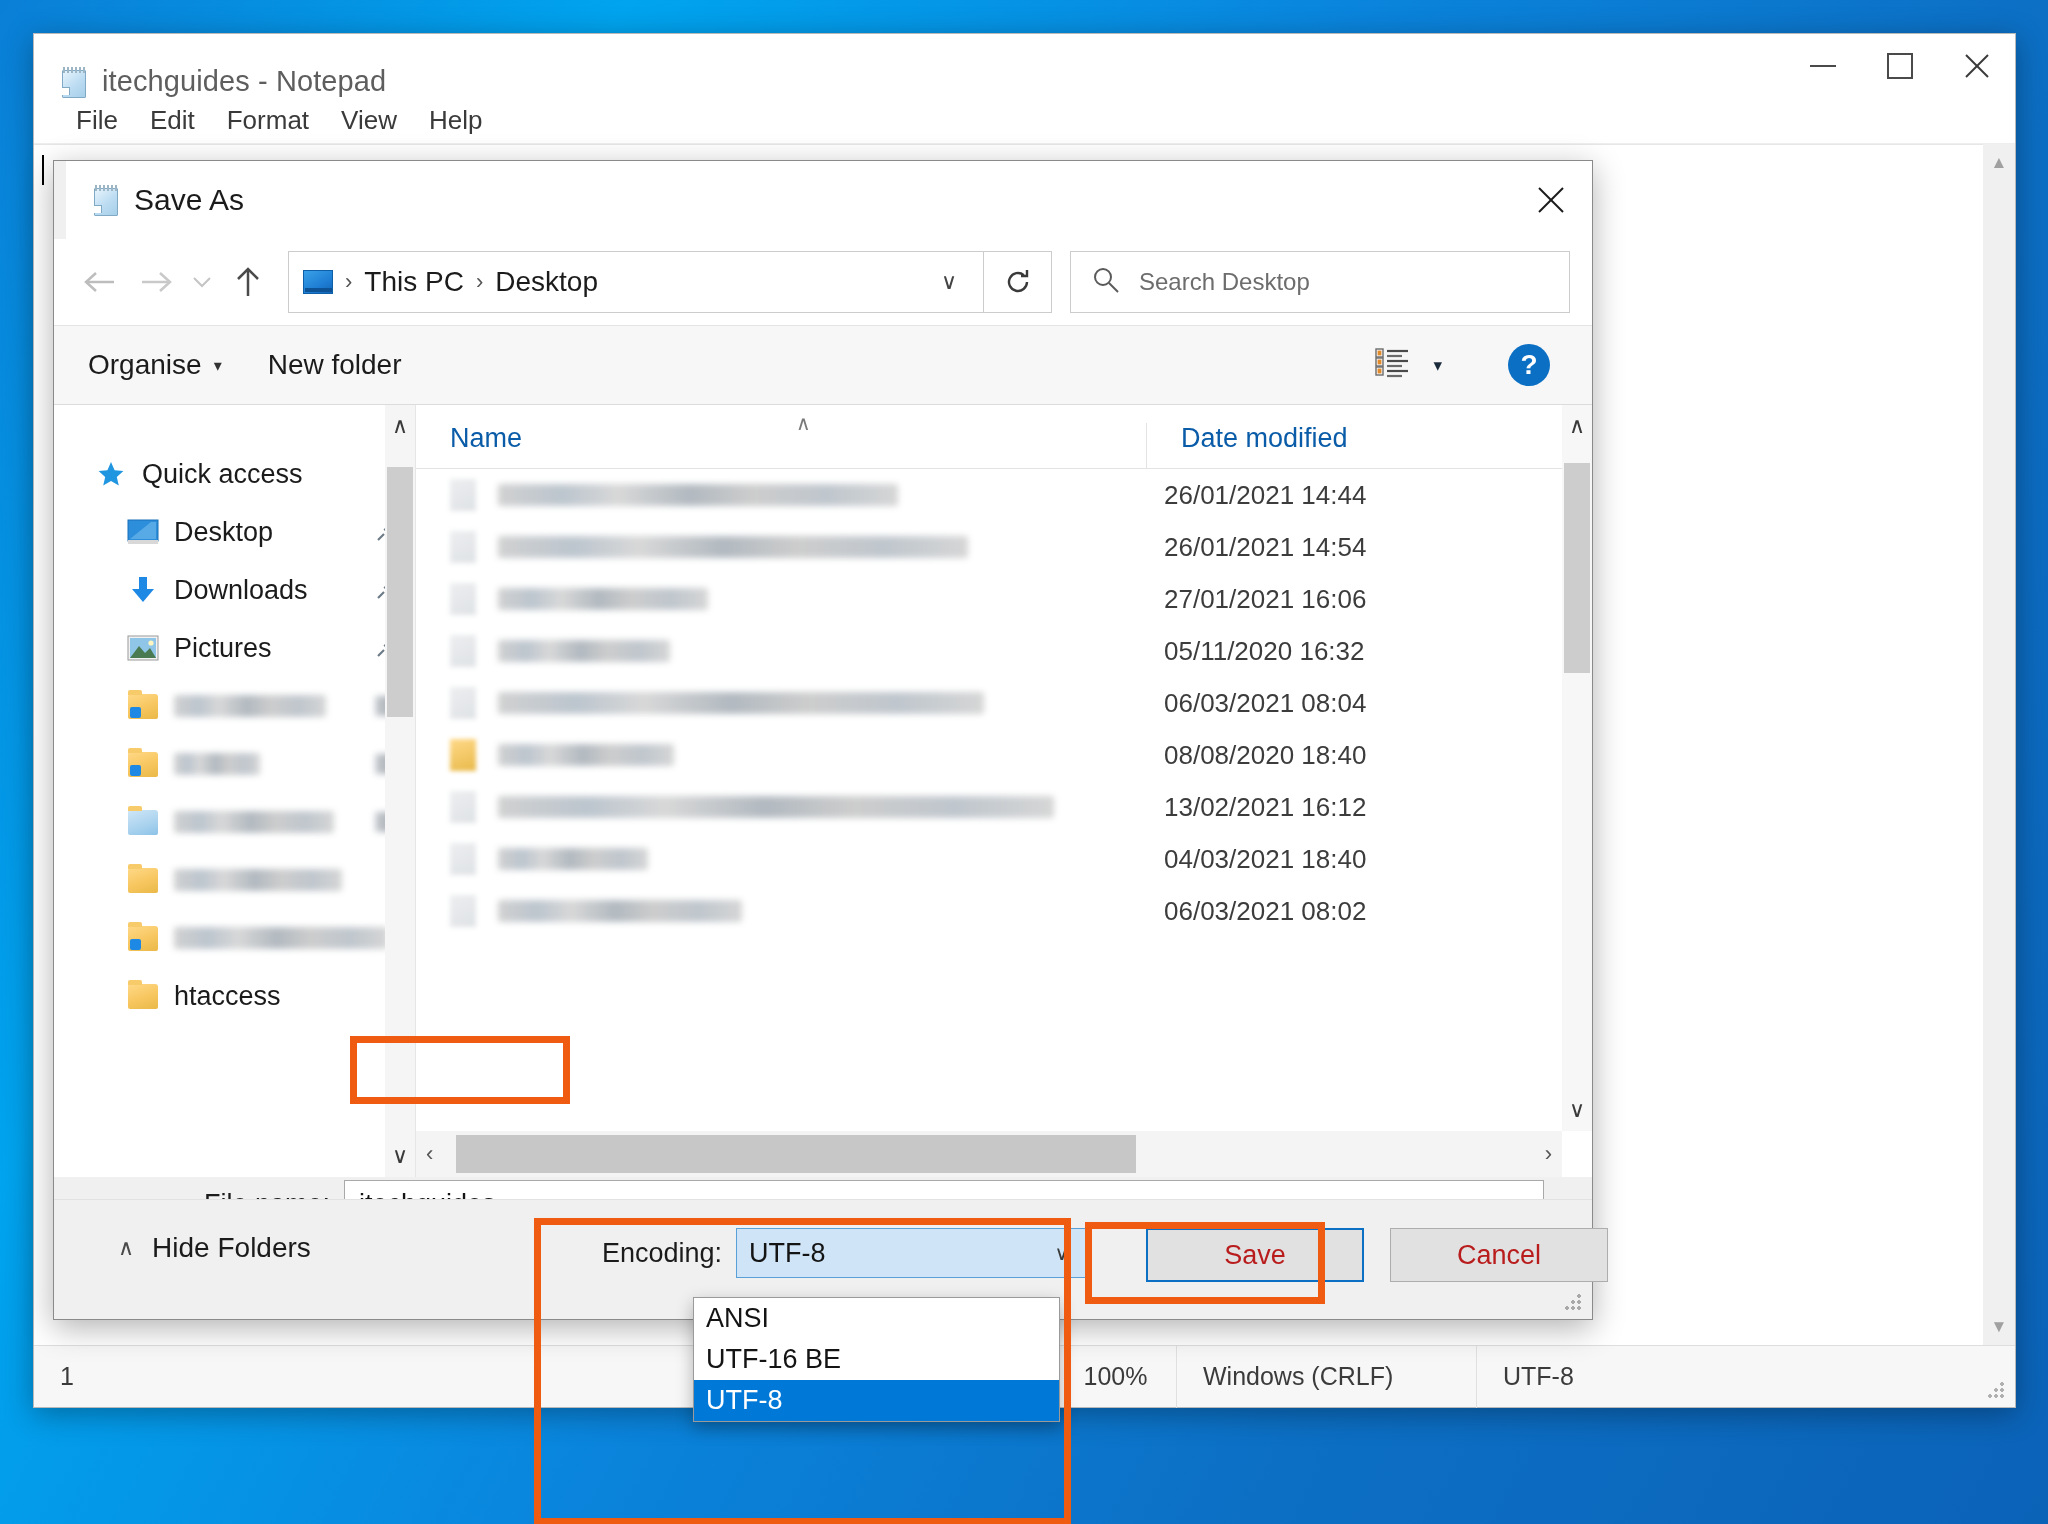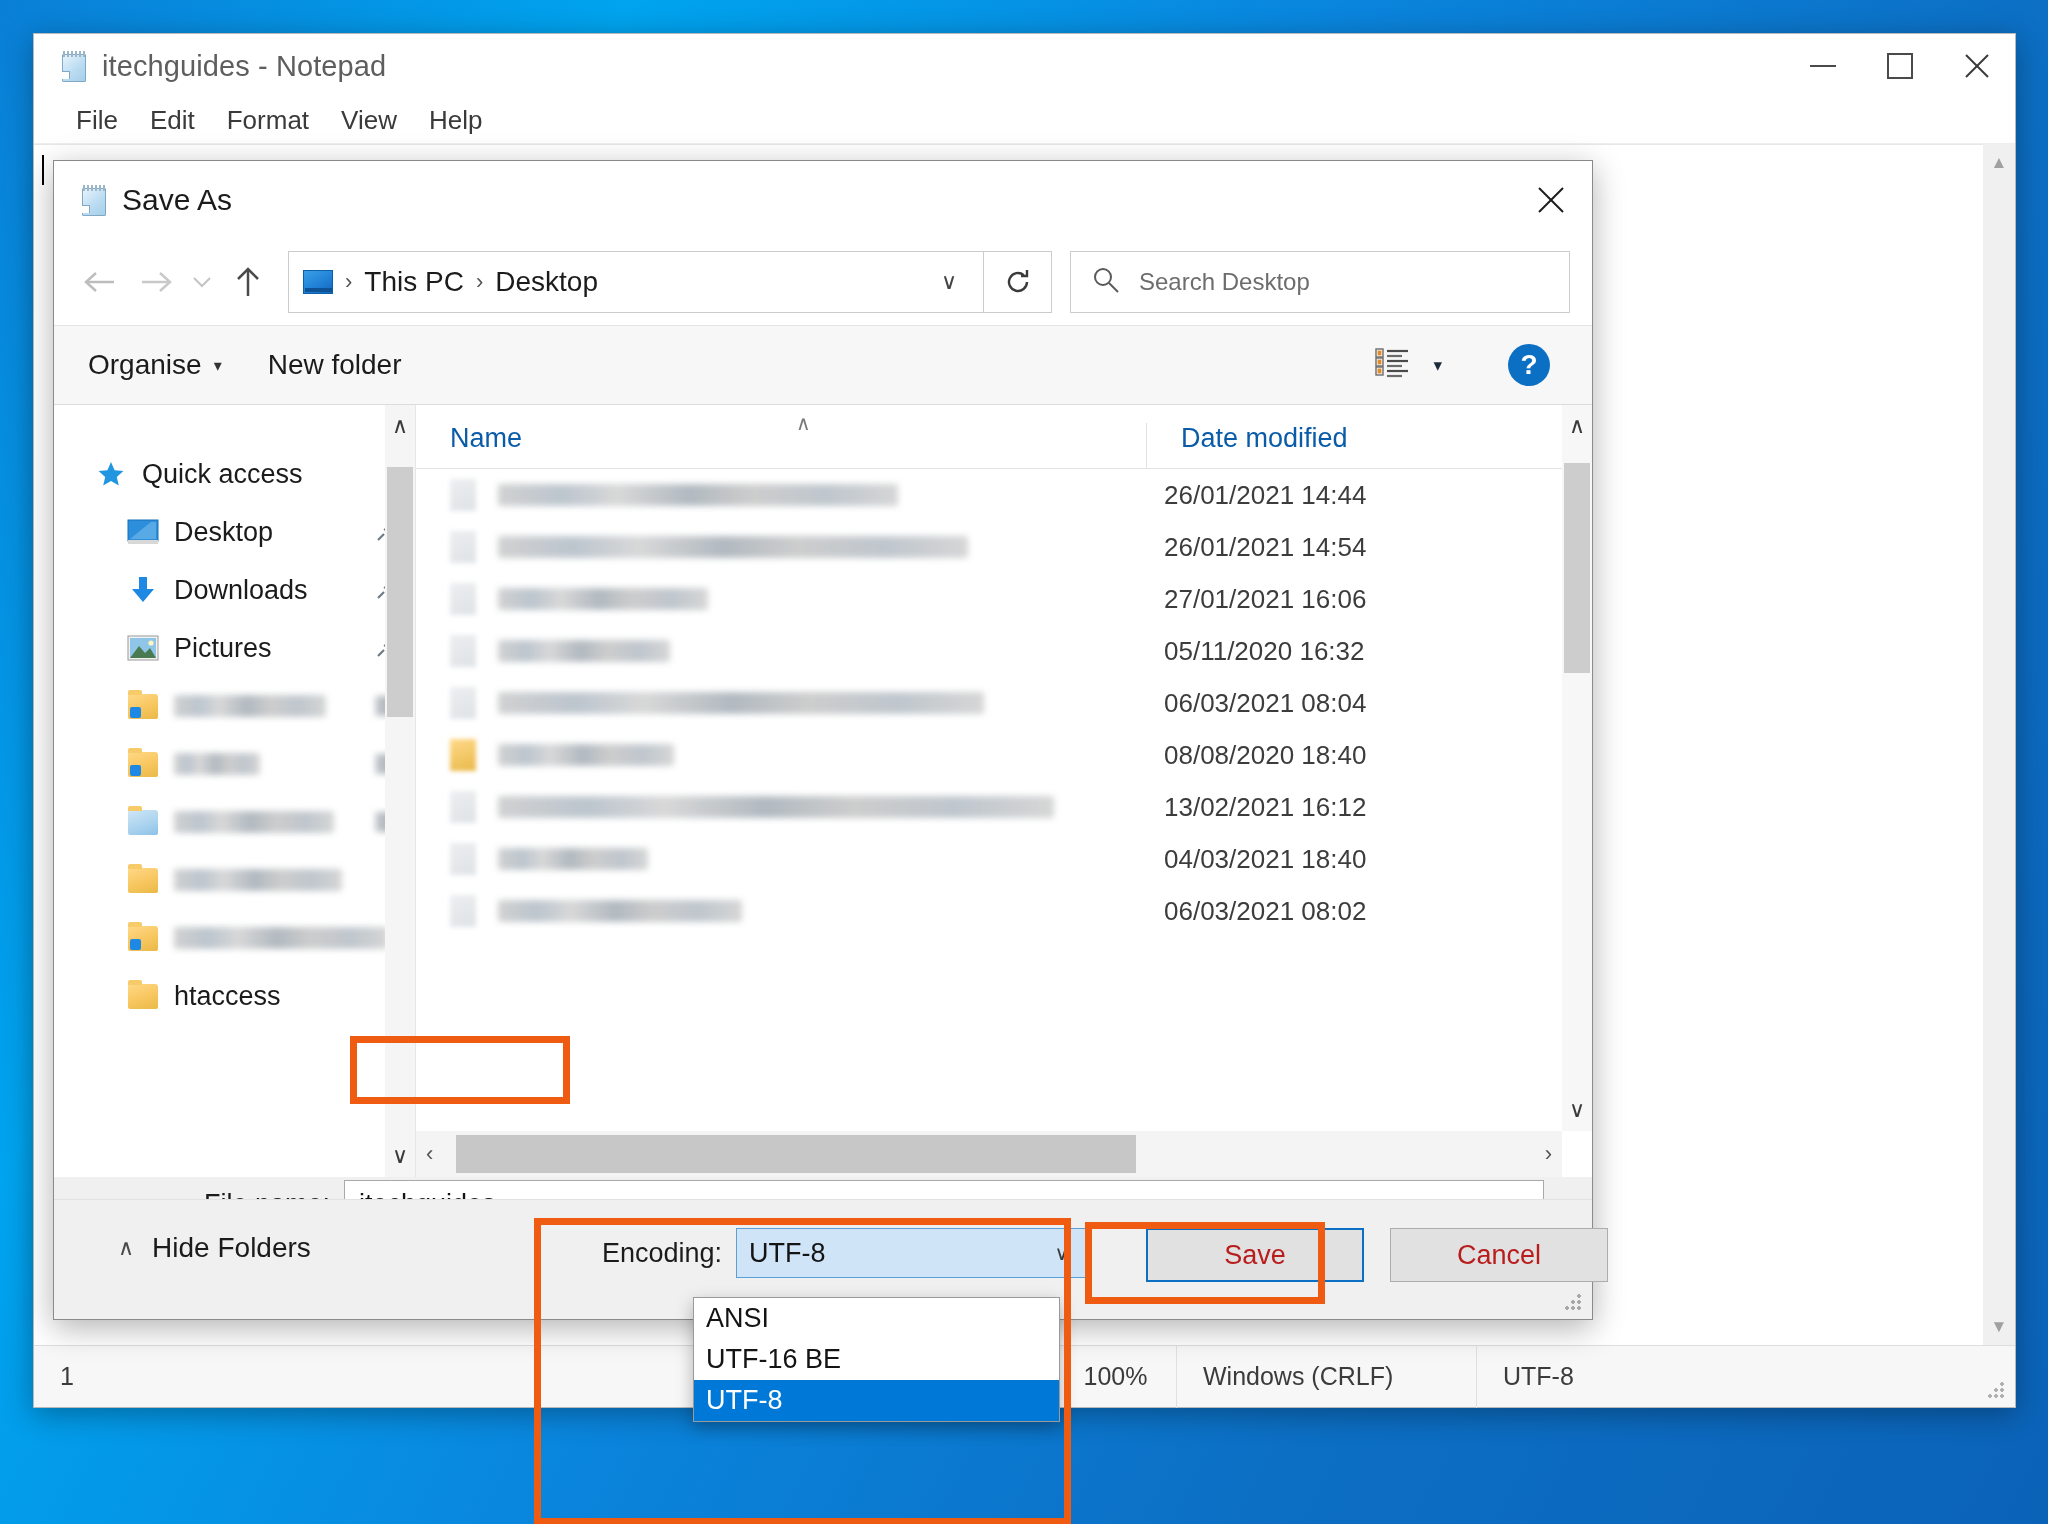--- a/index.html
+++ b/index.html
@@ -16,21 +16,21 @@
   #notepad {
     position: absolute;
     left: 33px; top: 33px;
     width: 1983px; height: 1375px;
     background: #ffffff;
     border: 1px solid #b9b9b9;
     box-shadow: 0 6px 28px rgba(0,0,0,.32);
   }
   #np-titlebar {
     height: 64px;
-    display: flex; align-items: center;
+    display: flex; align-items: flex-end;
     background: #ffffff;
     position: relative;
   }
   .np-icon {
     margin-left: 26px;
     width: 28px; height: 32px;
     position: relative; flex: none;
   }
   .np-icon .pad {
     position: absolute; left: 2px; top: 4px;
@@ -132,20 +132,21 @@
     width: 1540px; height: 1160px;
     background: #f0f0f0;
     border: 1px solid #8a8a8a;
     box-shadow: 0 8px 30px rgba(0,0,0,.30);
     z-index: 20;
   }
   #sa-titlebar {
     height: 78px; background: #ffffff;
     display: flex; align-items: center;
     position: relative;
+    margin-left: 12px;
   }
   #sa-title {
     margin-left: 14px; font-size: 30px; color: #1b1b1b;
   }
   #sa-close {
     position: absolute; right: 0; top: 0;
     width: 82px; height: 78px;
     display: flex; align-items: center; justify-content: center;
   }
   #sa-navbar {

